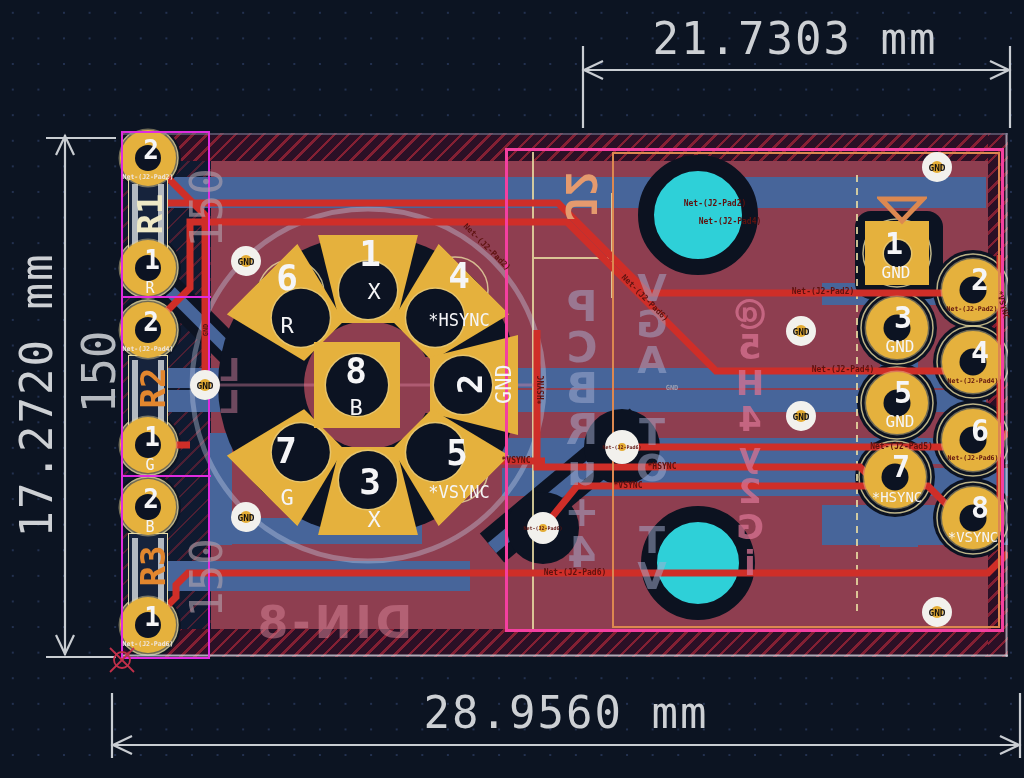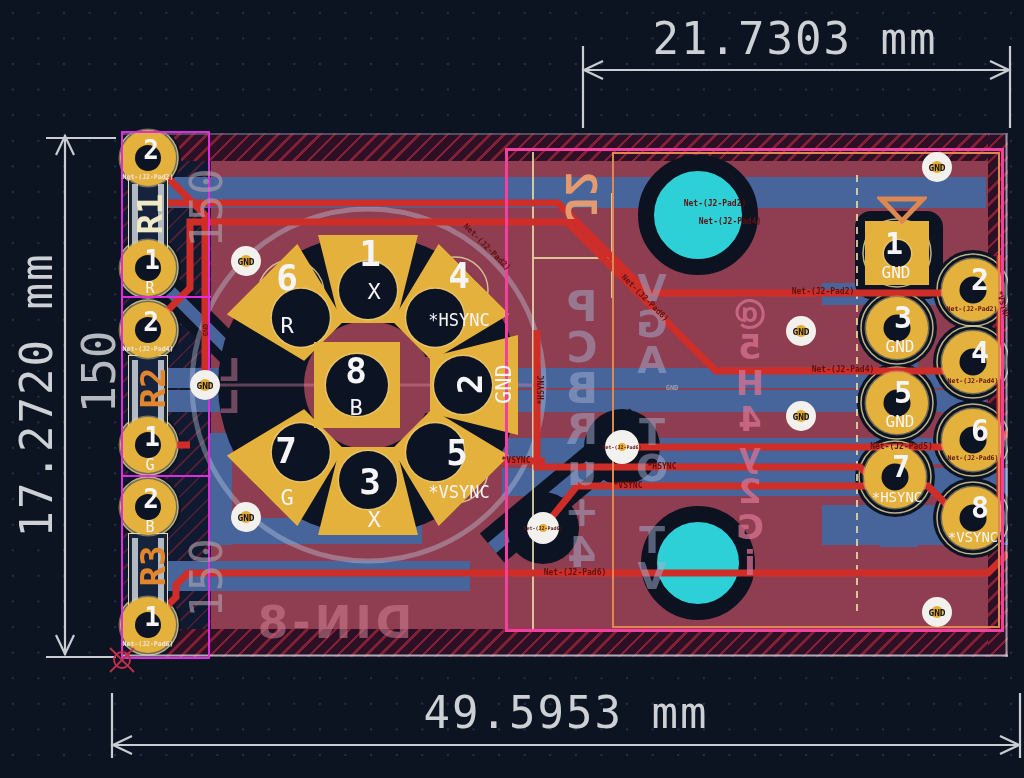--- a/index.html
+++ b/index.html
@@ -385,15 +385,15 @@
     </g>
 
     <g stroke="#c2304a" stroke-width="1.8" fill="none">
       <circle cx="122" cy="660" r="8"></circle>
       <line x1="110" y1="648" x2="134" y2="672"></line>
         <line x1="110" y1="672" x2="134" y2="648"></line>
     </g>
   </svg>
   <div class="abs dimtxt" style="left:795px;top:38px;">21.7303 mm</div>
   <div class="abs dimtxt" style="left:36px;top:395px;transform:translate(-50%,-50%) rotate(-90deg);">17.2720 mm</div>
-  <div class="abs dimtxt" style="left:566px;top:712px;">49.5953 mm</div>
+  <div class="abs dimtxt" style="left:566px;top:712px;">28.9560 mm</div>
 
 </div>
 
 </body></html>

